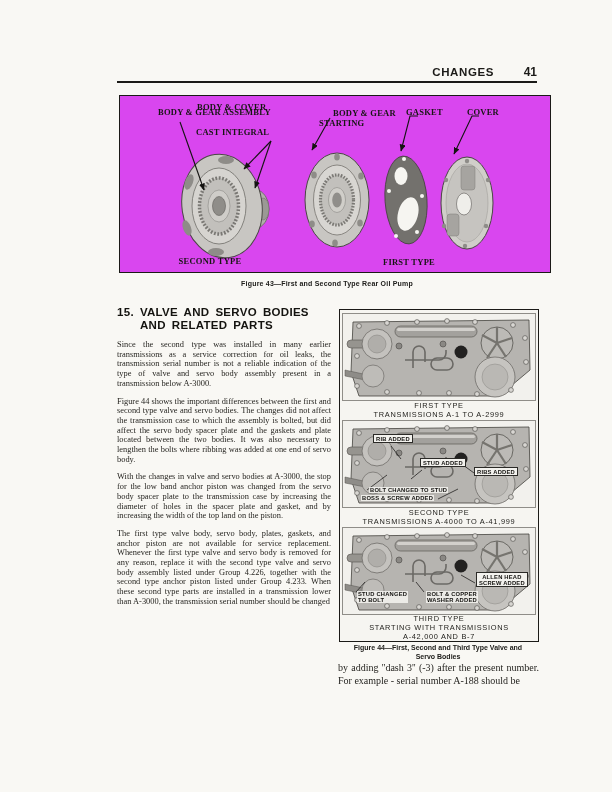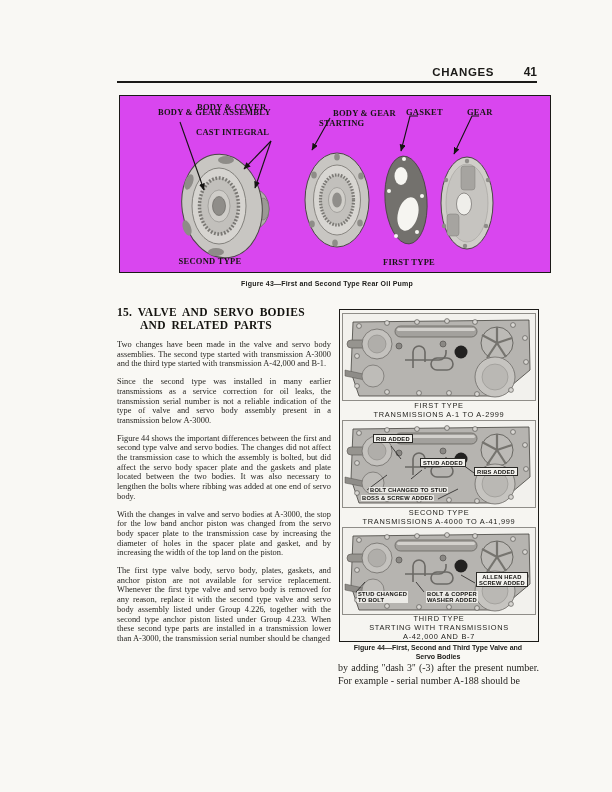--- a/index.html
+++ b/index.html
@@ -16,21 +16,21 @@
   
   .fig43-box{position:absolute;left:119px;top:95px;width:416px;height:176px;
     border:1.4px solid #1b1a17;background:#d946ef;padding-left:14px;}
   .f43-label{position:absolute;font-family:"Liberation Serif",serif;font-weight:bold;
     font-size:8.5px;letter-spacing:.25px;white-space:nowrap;color:#171613;}
   .fig43-caption{position:absolute;left:117px;top:280px;width:420px;text-align:center;
     font-family:"Liberation Sans",sans-serif;font-weight:bold;font-size:7px;letter-spacing:.2px;color:#21201d;}
 
   
   .leftcol{position:absolute;left:117px;top:306px;width:214px;}
-  .sec-h{font-family:Liberation Serif, serif;font-weight:bold;font-size:11.5px;
+  .sec-h{font-family:Liberation Sans, sans-serif;font-weight:bold;font-size:11.5px;
     letter-spacing:.3px;word-spacing:2.5px;line-height:13px;color:#14130f;}
   .sec-h .l2{padding-left:23px;}
   .leftcol p{margin:0 0 8px 0;font-size:8.4px;line-height:9.7px;text-align:justify;color:#201f1b;}
   .leftcol p:first-of-type{margin-top:8px;}
 
   
   .fig44-box{position:absolute;left:339px;top:309px;width:198px;height:331px;
     border:1.2px solid #1b1a17;background:#f6f5f1;}
   .photo{position:absolute;left:2px;width:192px;height:86px;border:.5px solid #8f8d88;}
   .p1{top:3px;} .p2{top:110px;} .p3{top:217px;}
@@ -183,32 +183,31 @@
         <polyline points="284,20 276,20 267,55" marker-end="url(#ah)"></polyline>
         <polyline points="345,20 338,20 320,58" marker-end="url(#ah)"></polyline>
       </g>
     </svg>
     <div class="f43-label" style="left:38px;top:11px;">BODY &amp; GEAR ASSEMBLY</div>
     <div class="f43-label" style="left:77px;top:6px;text-align:center;">BODY &amp; COVER</div>
     <div class="f43-label" style="left:76px;top:31px;">CAST INTEGRAL</div>
     <div class="f43-label" style="left:199px;top:12px;margin-left:14px;">BODY &amp; GEAR</div>
     <div class="f43-label" style="left:199px;top:22px;">STARTING</div>
     <div class="f43-label" style="left:286px;top:11px;">GASKET</div>
-    <div class="f43-label" style="left:347px;top:11px;">GEAR</div>
+    <div class="f43-label" style="left:347px;top:11px;">COVER</div>
     <div class="f43-label" style="left:55px;top:160px;width:70px;text-align:center;">SECOND TYPE</div>
     <div class="f43-label" style="left:254px;top:161px;width:70px;text-align:center;">FIRST TYPE</div>
   </div>
   <div class="fig43-caption">Figure 43—First and Second Type Rear Oil Pump</div>
 
   <div class="leftcol">
     <div class="sec-h">
       <div>15. VALVE AND SERVO BODIES</div>
       <div class="l2">AND RELATED PARTS</div>
     </div>
-    <p>Two changes have been made in the valve and servo body assemblies.  The second type started with transmission A-3000 and the third type started with transmission A-42,000 and B-1.</p>
     <p>Since the second type was installed in many earlier transmissions as a service correction for oil leaks, the transmission serial number is not a reliable indication of the type of valve and servo body assembly present in a transmission below A-3000.</p>
     <p>Figure 44 shows the important differences between the first and second type valve and servo bodies. The changes did not affect the transmission case to which the assembly is bolted, but did affect the servo body spacer plate and the gaskets and plate located between the two bodies.  It was also necessary to lengthen the bolts where ribbing was added at one end of servo body.</p>
     <p>With the changes in valve and servo bodies at A-3000, the stop for the low band anchor piston was changed from the servo body spacer plate to the transmission case by increasing the diameter of holes in the spacer plate and gasket, and by increasing the width of the top land on the piston.</p>
     <p>The first type valve body, servo body, plates, gaskets, and anchor piston are not available for service replacement.  Whenever the first type valve and servo body is removed for any reason, replace it with the second type valve and servo body assembly listed under Group 4.226, together with the second type anchor piston listed under Group 4.233.  When these second type parts are installed in a transmission lower than A-3000, the transmission serial number should be changed</p>
   </div>
 
   <div class="fig44-box">
 
     <div class="photo p1">
       <svg width="192" height="86" viewBox="0 0 192 86">

